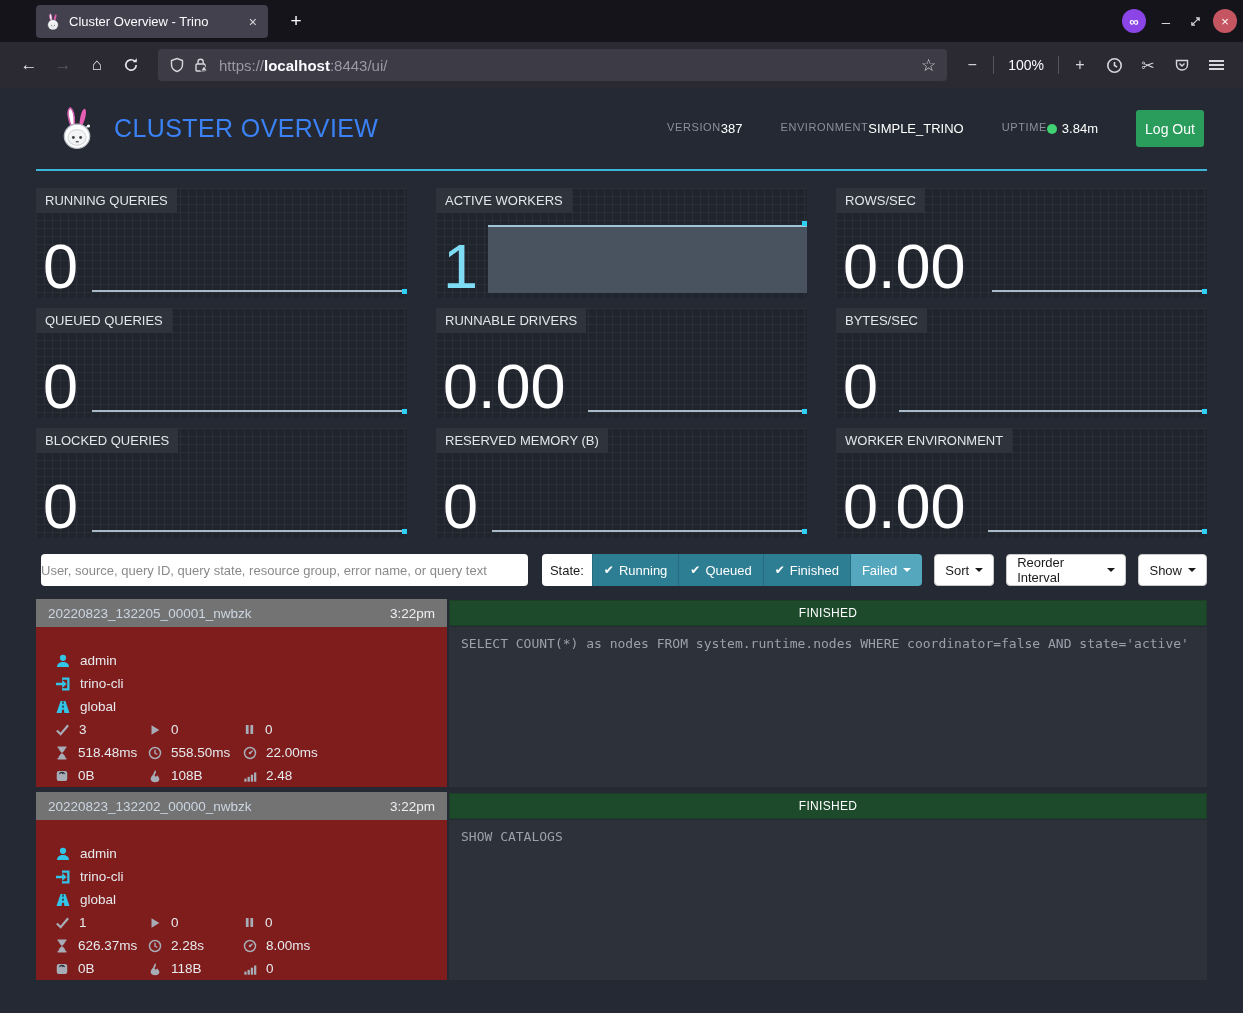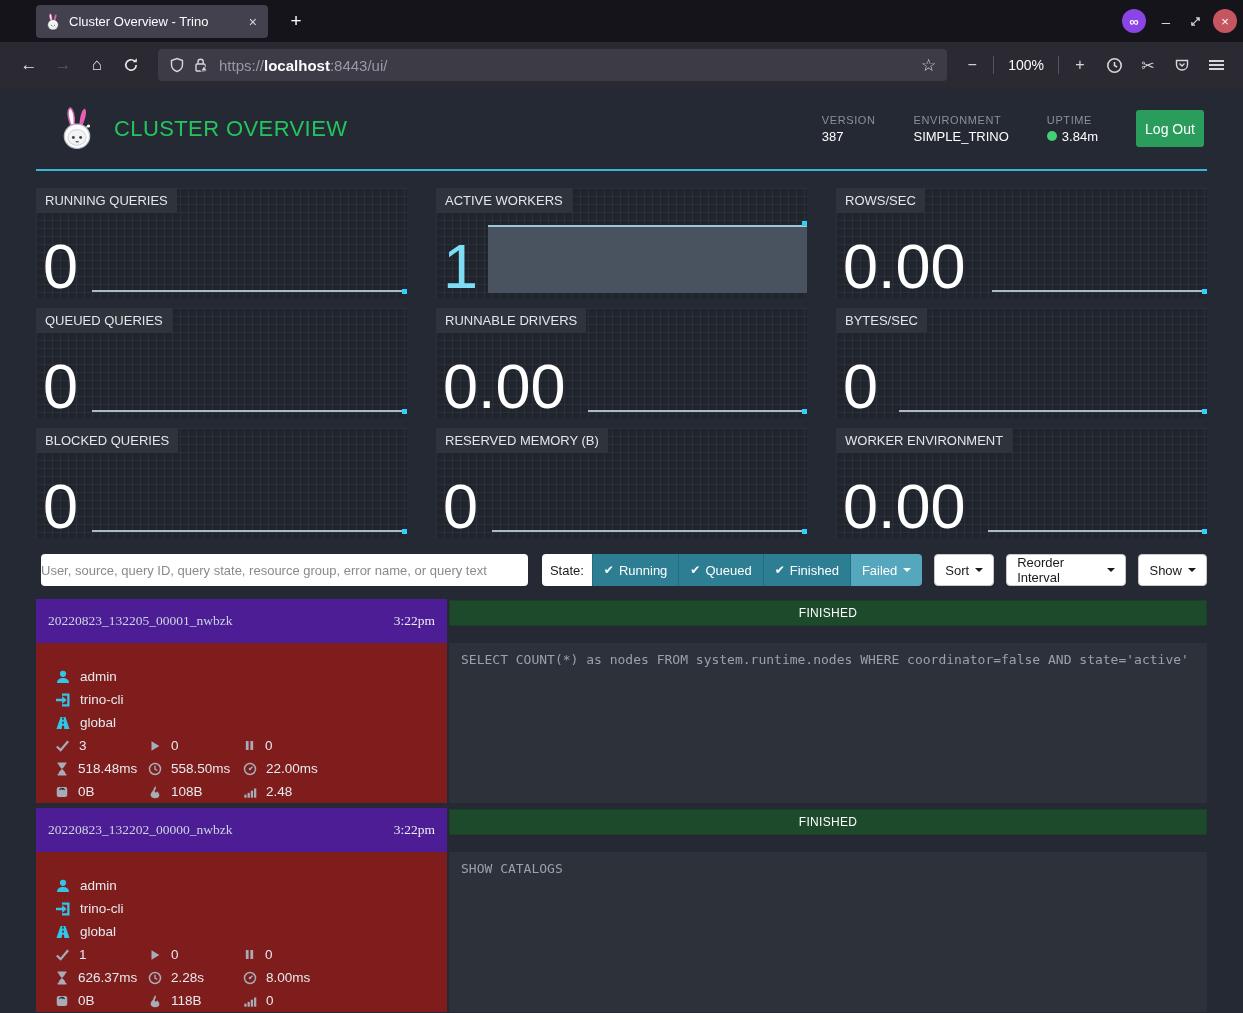--- a/index.html
+++ b/index.html
@@ -39,23 +39,23 @@
   .tbicon { width:34px; height:32px; display:flex; align-items:center; justify-content:center;
             color:#d7d6db; font-size:16px; }
   .menu-bars i { display:block; width:15px; height:2px; background:#d7d6db; margin:2px 0; }
 
   
   .page { position:absolute; top:88px; left:0; width:1243px; height:925px; background:#242933; }
   .content { margin:0 36px; width:1171px; }
 
   .hdr { height:81px; display:flex; align-items:center; }
   .hdr-logo { margin:0 18px 0 22px; }
-  .hdr-title { color:#22c55e; font-size:22px; letter-spacing:.4px; }
+  .hdr-title { color:#3b82f6; font-size:25px; letter-spacing:.4px; }
   .hdr-meta { margin-left:auto; display:flex; align-items:center; }
-  .meta { display:flex; flex-direction:column; margin-right:38px; }
+  .meta { display:flex; flex-direction:row; margin-right:38px; }
   .meta-label { color:#8b919b; font-size:11px; letter-spacing:.6px; margin-bottom:3px; }
   .meta-value { color:#fff; font-size:13px; display:flex; align-items:center; }
   .updot { width:10px; height:10px; border-radius:50%; background:#3fd172; margin-right:5px; }
   .logout { width:68px; height:37px; background:#2a9d5c; color:#fff; font-size:14px;
             border:none; border-radius:3px; margin-right:3px; font-family:inherit; }
   .rule { height:2px; background:#3db5d8; margin-bottom:17px; }
 
   
   .cards { display:grid; grid-template-columns:repeat(3,371px); column-gap:29px; row-gap:10px;
            margin-bottom:16px; }
@@ -86,21 +86,21 @@
           padding:0 11px; border-left:1px solid #246b7e; }
   .fbtn .chk { font-size:12px; margin-right:5px; }
   .fbtn.failed { background:#55a7be; border-radius:0 4px 4px 0; }
   .caret { width:0; height:0; border-left:4px solid transparent; border-right:4px solid transparent;
            border-top:4px solid currentColor; margin-left:6px; }
   .wbtn { background:#fff; color:#1a1a1a; font-size:13px; border:1px solid #c9c9c9; border-radius:4px;
           display:flex; align-items:center; padding:0 10px; margin-left:12px; }
 
   
   .query { display:grid; grid-template-columns:411px 758px; column-gap:2px; margin-bottom:5px; }
-  .q-head { height:44px; background:#4c1d95; display:flex; align-items:center; padding:0 12px;font-family:Liberation Serif, serif; }
+  .q-head { height:28px; background:#737373; display:flex; align-items:center; padding:0 12px; }
   .q-id { color:#ccd6e2; font-size:13.5px; }
   .q-time { margin-left:auto; color:#eceef1; font-size:13.5px; }
   .q-statewrap { height:28px; display:flex; align-items:center; }
   .q-state { flex:1; height:26px; background:#1e4a2c; border:1px solid #1a3f26; color:#fff;
              font-size:12px; display:flex; align-items:center; justify-content:center; letter-spacing:.3px; }
   .q-meta { background:#7f1d1d; min-height:142px; padding-top:22px; }
   .m-row { display:flex; align-items:center; height:23px; padding-left:19px; color:#e6e9ed; font-size:13.5px; }
   .m-row svg, .s-cell svg { margin-right:9px; flex:0 0 auto; }
   .s-grid { display:grid; grid-template-columns:93px 95px auto; padding-left:19px; }
   .s-cell { display:flex; align-items:center; height:23px; color:#e6e9ed; font-size:13.5px; }

